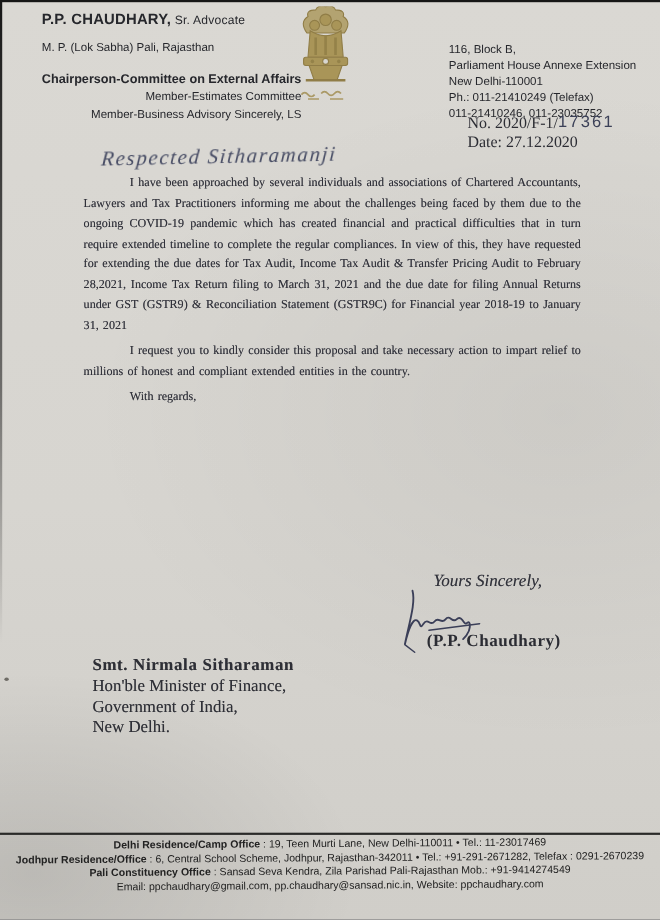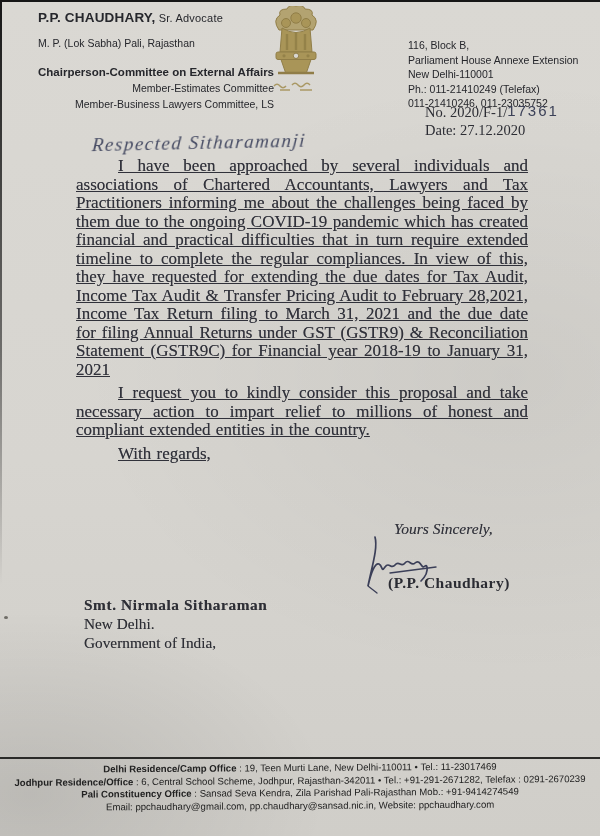--- a/index.html
+++ b/index.html
@@ -35,22 +35,22 @@
   .hand-digits{font-family:Liberation Sans, sans-serif;font-size:15px;letter-spacing:2px;
     color:#3c4158;display:inline-block;transform:translateY(-1px);text-align:right;}
 
   
   .salutation{position:absolute;left:92px;top:132px;
     font-family:"Liberation Serif",serif;font-style:italic;font-size:19px;letter-spacing:1.5px;
     color:#474c64;transform:rotate(-1.2deg) skewX(-6deg);filter:blur(.3px);white-space:nowrap;}
 
   
   .letter-body{position:absolute;left:76px;top:157px;width:452px;
-    font-size:17px;line-height:18.5px;text-align:justify;word-spacing:1px;
-    color:#30313a;text-shadow:0 0 .4px rgba(48,49,58,.55);text-decoration:underline;}
+    font-size:11px;line-height:18.5px;text-align:justify;word-spacing:1px;
+    color:#30313a;text-shadow:0 0 .4px rgba(48,49,58,.55);}
   .letter-body p{margin:0 0 5px;text-indent:42px;}
   .regards{margin-top:1px;text-indent:42px;}
 
   .closing{position:absolute;left:394px;top:520px;font-style:italic;font-size:15.5px;
     color:#30313a;text-shadow:0 0 .4px rgba(48,49,58,.5);}
   .signature-svg{position:absolute;left:356px;top:534px;}
   .sig-name{position:absolute;left:388px;top:574px;font-weight:bold;font-size:15.5px;
     letter-spacing:.5px;color:#2b2c33;}
 
   .recipient{position:absolute;left:84px;top:596px;font-size:15.3px;line-height:18.8px;
@@ -72,21 +72,21 @@
 <div class="page">
   <div class="edge-top"></div>
   <div class="edge-left"></div>
   <div class="speck"></div>
 
   <div class="hdr-left">
     <div class="hdr-name"><span>P.P. CHAUDHARY,</span><span class="suffix"> Sr. Advocate</span></div>
     <div class="hdr-l2">M. P. (Lok Sabha) Pali, Rajasthan</div>
     <div class="hdr-l3">Chairperson-Committee on External Affairs</div>
     <div class="hdr-l4">Member-Estimates Committee</div>
-    <div class="hdr-l5">Member-Business Lawyers Committee, LS</div>
+    <div class="hdr-l5">Member-Business Advisory Sincerely, LS</div>
   </div>
 
   <div class="emblem">
     <svg width="60" height="92" viewBox="0 0 60 92">
       <g fill="#a5904e" stroke="#8a763c" stroke-width="1">
         <path d="M13 24 q-7 -10 1 -15 q-2 -6 7 -6 q2 -5 9 -3 q7 -2 9 3 q9 0 7 6 q8 5 1 15 z" fill-opacity="0.8"></path>
         <circle cx="20" cy="17" r="4.5"></circle>
         <circle cx="40" cy="17" r="4.5"></circle>
         <circle cx="30" cy="12" r="5.2"></circle>
         <path d="M16 22 L14 46 L46 46 L44 22 q-14 9 -28 0 z"></path>
@@ -128,22 +128,23 @@
   <div class="closing">Yours Sincerely,</div>
   <svg class="signature-svg" width="98" height="60" viewBox="0 0 98 60">
     <path d="M19 3 C 22 14, 16 32, 12 52 C 15 39, 19 28, 23 30 C 27 32, 25 39, 29 33 C 33 27, 35 36, 39 31 C 43 26, 45 34, 49 29 C 53 24, 55 33, 59 29 C 62 26, 64 29, 66 32 C 68 35, 70 29, 71 33 C 72 38, 69 43, 65 47" fill="none" stroke="#3b3f58" stroke-width="1.7" stroke-linecap="round"></path>
     <path d="M34 39 L 80 33" fill="none" stroke="#3b3f58" stroke-width="1.4" stroke-linecap="round"></path>
     <path d="M12 52 L 21 59" fill="none" stroke="#3b3f58" stroke-width="1.3" stroke-linecap="round"></path>
   </svg>
   <div class="sig-name">(P.P. Chaudhary)</div>
 
   <div class="recipient">
     <div class="rname">Smt. Nirmala Sitharaman</div>
+    <div>Hon'ble Minister of Finance,</div>
+    <div>Government of India,</div>
     <div>New Delhi.</div>
-    <div>Government of India,</div>
   </div>
 
   <div class="footer-rule"></div>
   <div class="footer">
     <div class="fline"><span class="flabel">Delhi Residence/Camp Office</span><span> : 19, Teen Murti Lane, New Delhi-110011 • Tel.: 11-23017469</span></div>
     <div class="fline"><span class="flabel">Jodhpur Residence/Office</span><span> : 6, Central School Scheme, Jodhpur, Rajasthan-342011 • Tel.: +91-291-2671282, Telefax : 0291-2670239</span></div>
     <div class="fline"><span class="flabel">Pali Constituency Office</span><span> : Sansad Seva Kendra, Zila Parishad Pali-Rajasthan Mob.: +91-9414274549</span></div>
     <div class="fline email"><span class="flabel">Email:</span><span> ppchaudhary@gmail.com, pp.chaudhary@sansad.nic.in, Website: ppchaudhary.com</span></div>
   </div>
 </div>

